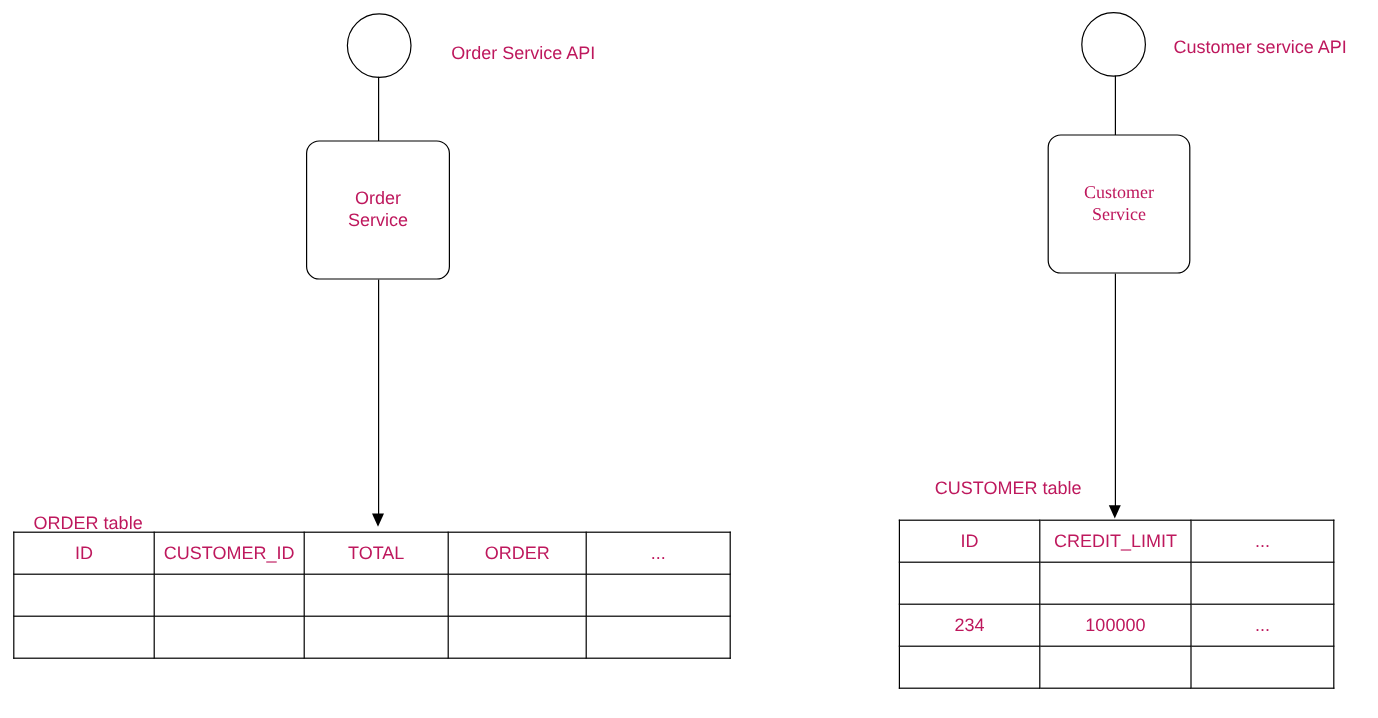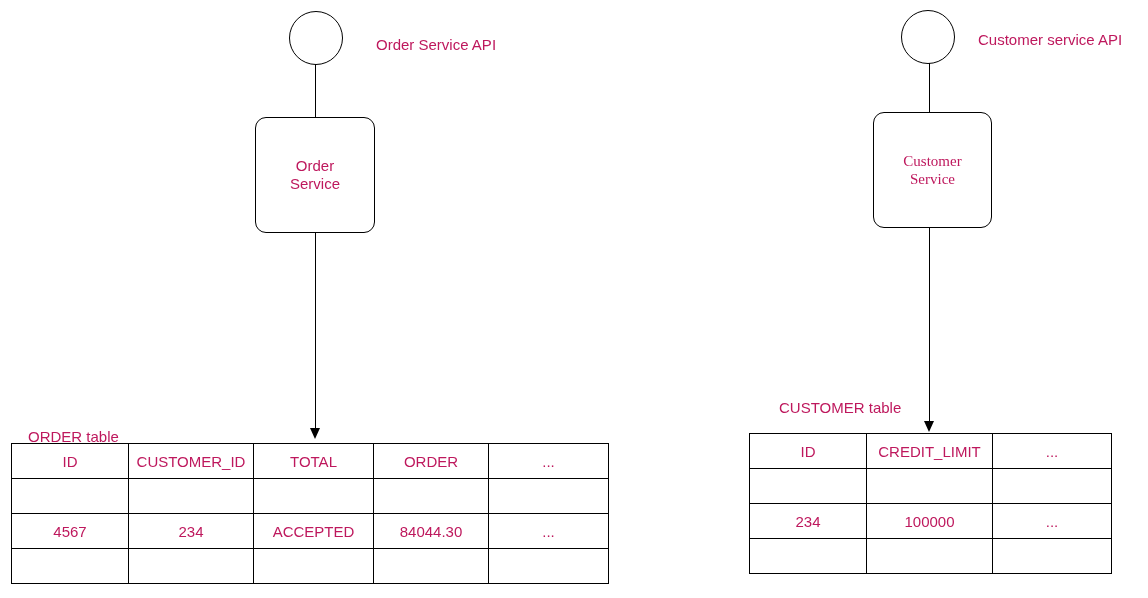--- a/index.html
+++ b/index.html
@@ -106,27 +106,20 @@
         <td>...</td>
       </tr>
       <tr>
         <td></td>
         <td></td>
         <td></td>
         <td></td>
         <td></td>
       </tr>
       <tr>
-        <td>4567</td>
-        <td>234</td>
-        <td>ACCEPTED</td>
-        <td>84044.30</td>
-        <td>...</td>
-      </tr>
-      <tr>
         <td></td>
         <td></td>
         <td></td>
         <td></td>
         <td></td>
       </tr>
     </tbody>
   </table>
 
   <div class="endpoint-circle" style="left:901px; top:10px;"></div>

